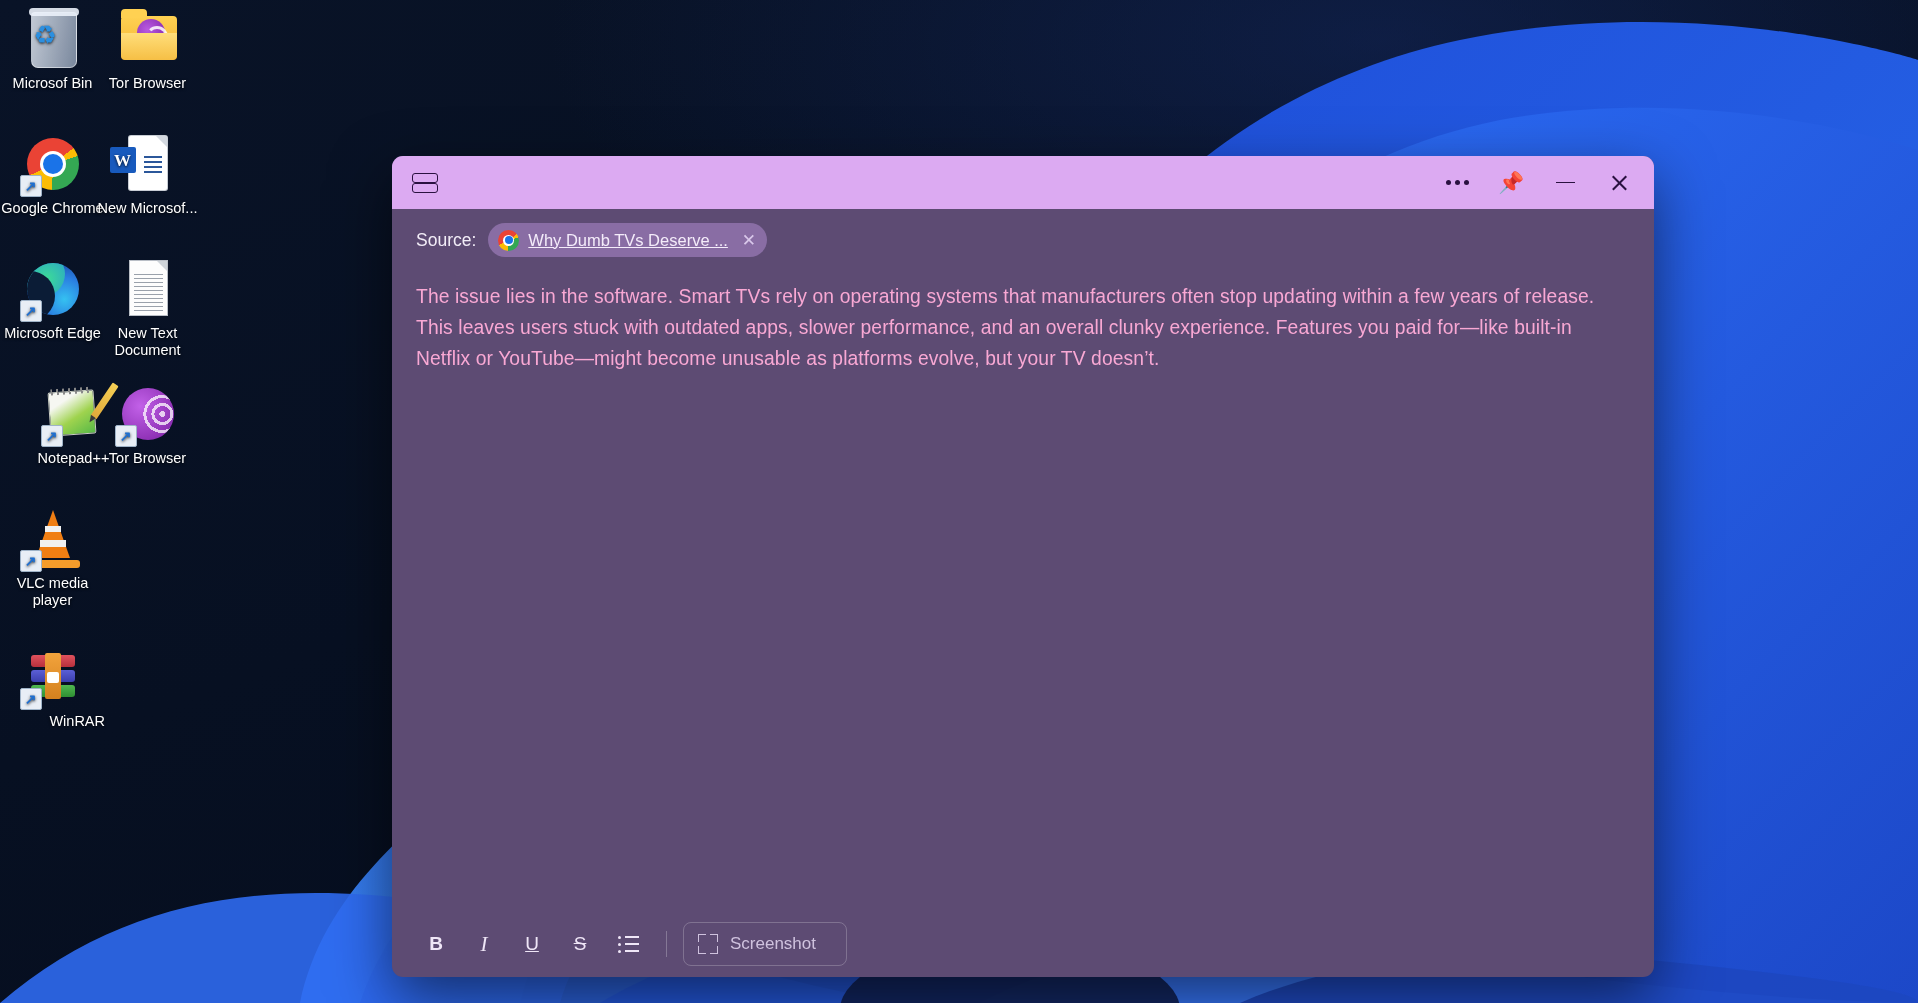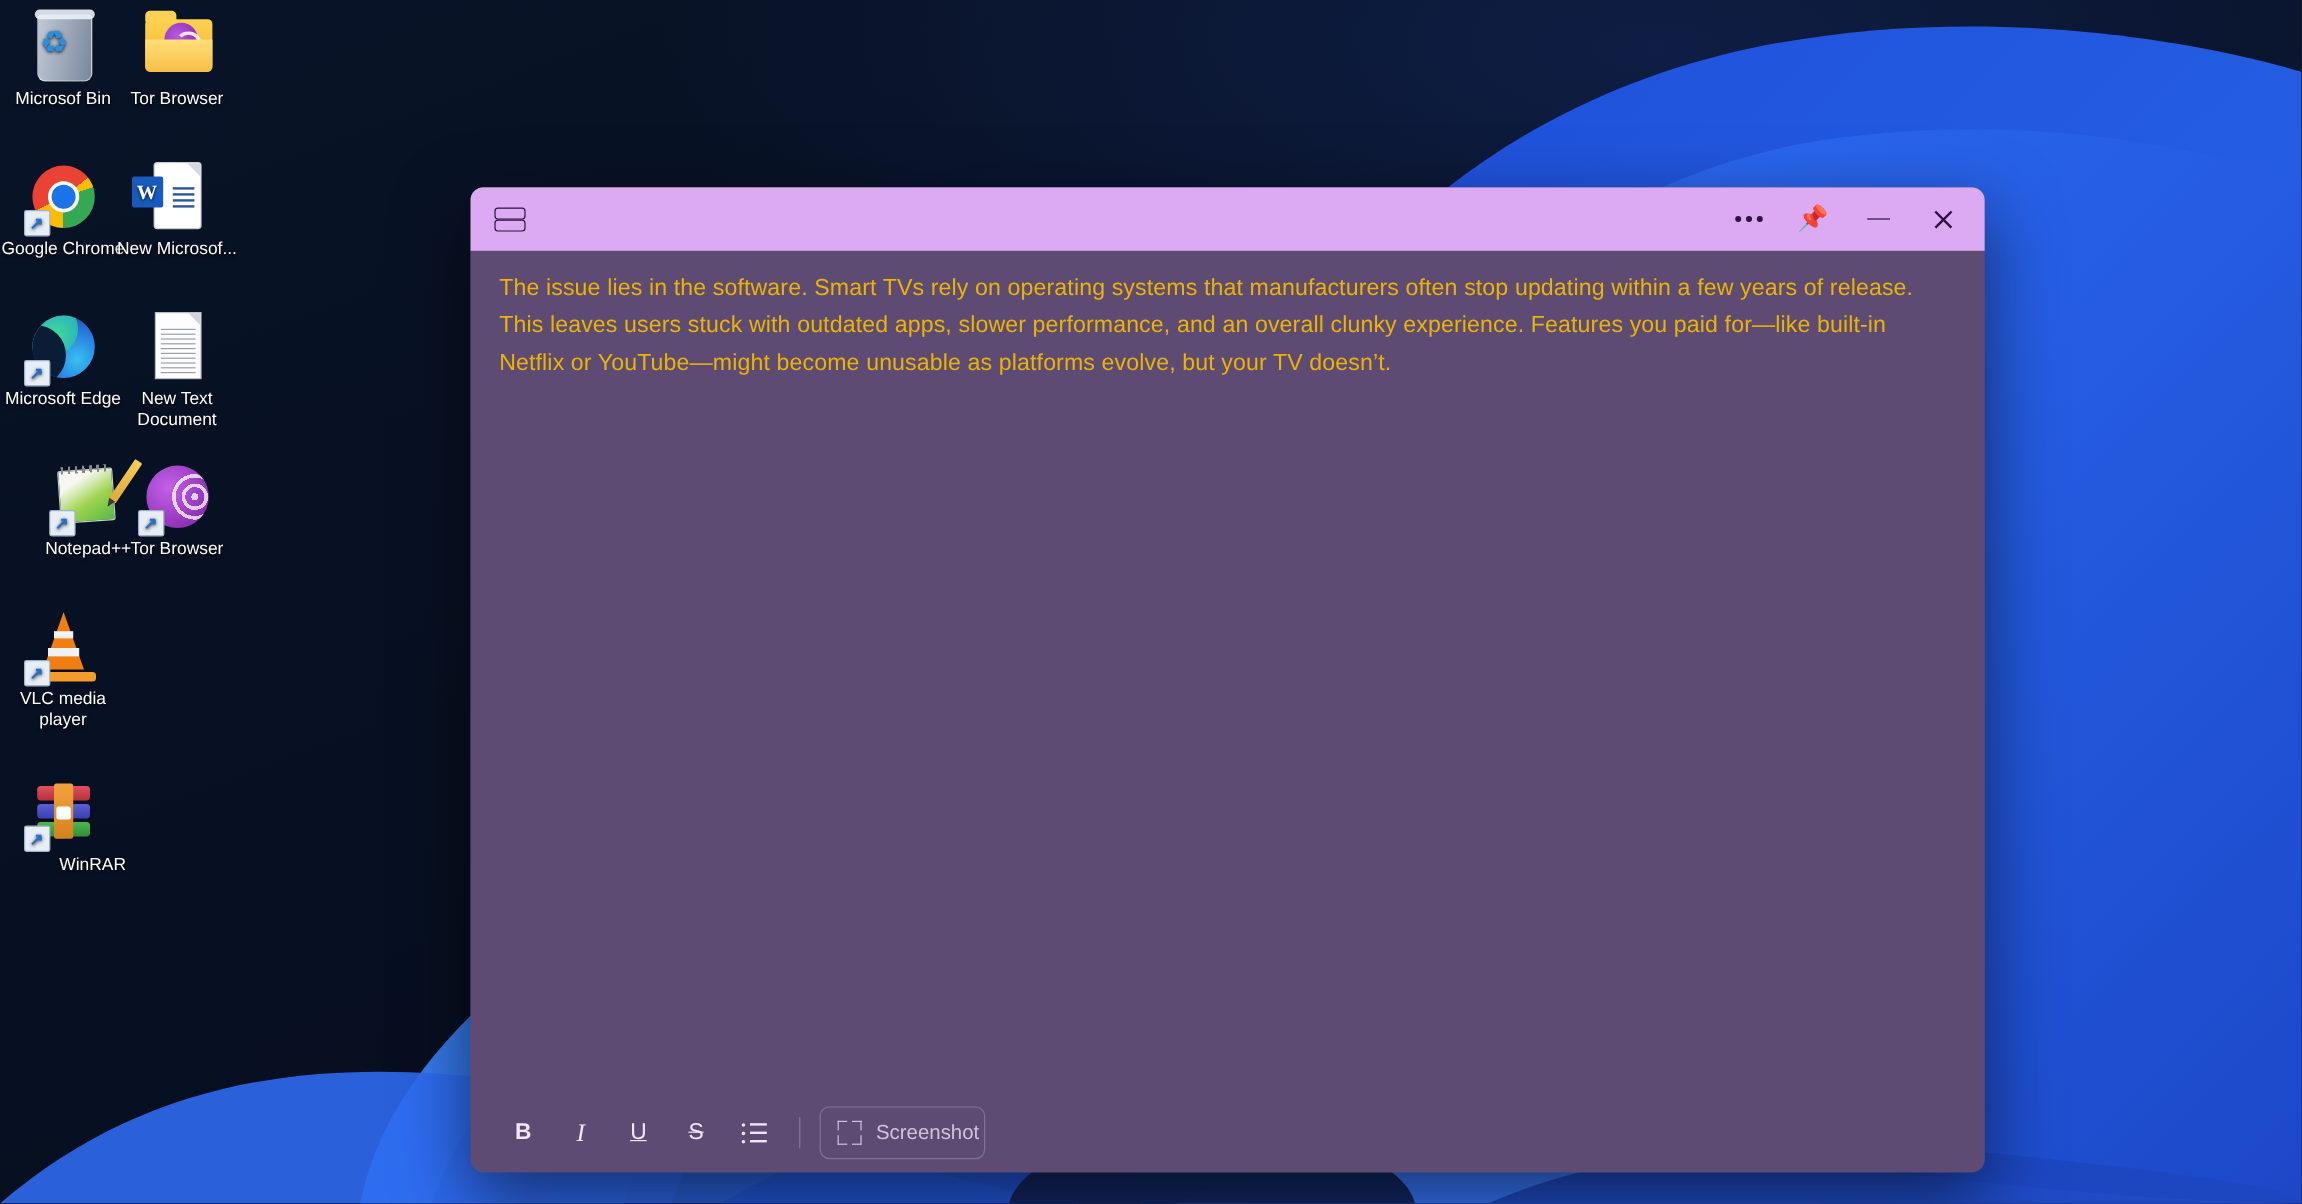--- a/index.html
+++ b/index.html
@@ -171,21 +171,21 @@
   .chrome-sm::before{content:"";position:absolute;inset:5px;border-radius:50%;background:#fff;}
   .chrome-sm::after{content:"";position:absolute;inset:6.5px;border-radius:50%;background:#1a73e8;}
   .pill a{color:#f4ecfa;font-size:16.5px;text-decoration:underline;white-space:nowrap;
     max-width:220px;overflow:hidden;text-overflow:ellipsis;}
   .pill-x{width:24px;height:24px;display:flex;align-items:center;justify-content:center;
     color:#d9c7ea;font-size:17px;border-radius:50%;}
 
   
   .bodyarea{flex:1;padding:16px 36px 0 24px;overflow:hidden;}
   .note{
-    color:#eab308;font-size:19.3px;line-height:31px;
+    color:#f9a8d4;font-size:19.3px;line-height:31px;
     font-family:"Liberation Sans", sans-serif;
     margin:0;letter-spacing:.1px;
   }
 
   
   .toolbar{
     height:66px;flex:0 0 66px;display:flex;align-items:center;gap:4px;padding:0 22px;
   }
   .tbtn{
     width:44px;height:40px;display:flex;align-items:center;justify-content:center;
@@ -194,21 +194,21 @@
   .tbtn.b{font-weight:bold;}
   .tbtn.i{font-style:italic;font-family:"Liberation Serif",serif;font-size:21px;}
   .tbtn.u{text-decoration:underline;}
   .tbtn.s{text-decoration:line-through;}
   .listicon{display:flex;flex-direction:column;gap:4px;}
   .listicon span{display:flex;align-items:center;gap:4px;}
   .listicon span::before{content:"";width:3px;height:3px;border-radius:50%;background:#efe6f7;}
   .listicon span::after{content:"";width:14px;height:1.7px;background:#efe6f7;}
   .sep{width:1px;height:26px;background:rgba(255,255,255,.25);margin:0 12px;}
   .shotbtn{
-    display:flex;align-items:center;gap:12px;height:42px;padding:0 4px 0 14px;
+    display:flex;align-items:center;gap:12px;height:42px;padding:0 30px 0 14px;
     border:1px solid rgba(255,255,255,.22);border-radius:8px;color:#cfc2de;font-size:17px;
   }
   .cropicon{position:relative;width:20px;height:20px;}
   .cropicon i{position:absolute;width:7px;height:7px;border:1.7px solid #cfc2de;}
   .cropicon i:nth-child(1){left:0;top:0;border-right:none;border-bottom:none;}
   .cropicon i:nth-child(2){right:0;top:0;border-left:none;border-bottom:none;}
   .cropicon i:nth-child(3){left:0;bottom:0;border-right:none;border-top:none;}
   .cropicon i:nth-child(4){right:0;bottom:0;border-left:none;border-top:none;}
 </style>
 </head>
@@ -390,20 +390,28 @@
         <span class="pin">📌</span>
       </div>
       <div class="tb-btn">
         <span class="minus"></span>
       </div>
       <div class="tb-btn">
         <span class="xmark"></span>
       </div>
     </div>
 
+    <div class="srcrow">
+      <span class="srclabel">Source:</span>
+      <div class="pill">
+        <span class="chrome-sm"></span>
+        <a href="#">Why Dumb TVs Deserve ...</a>
+        <span class="pill-x">✕</span>
+      </div>
+    </div>
 
     <div class="bodyarea">
       <p class="note">The issue lies in the software. Smart TVs rely on operating systems that manufacturers often stop updating within a few years of release. This leaves users stuck with outdated apps, slower performance, and an overall clunky experience. Features you paid for—like built-in Netflix or YouTube—might become unusable as platforms evolve, but your TV doesn’t.</p>
     </div>
 
     <div class="toolbar">
       <div class="tbtn b">B</div>
       <div class="tbtn i">I</div>
       <div class="tbtn u">U</div>
       <div class="tbtn s">S</div>

